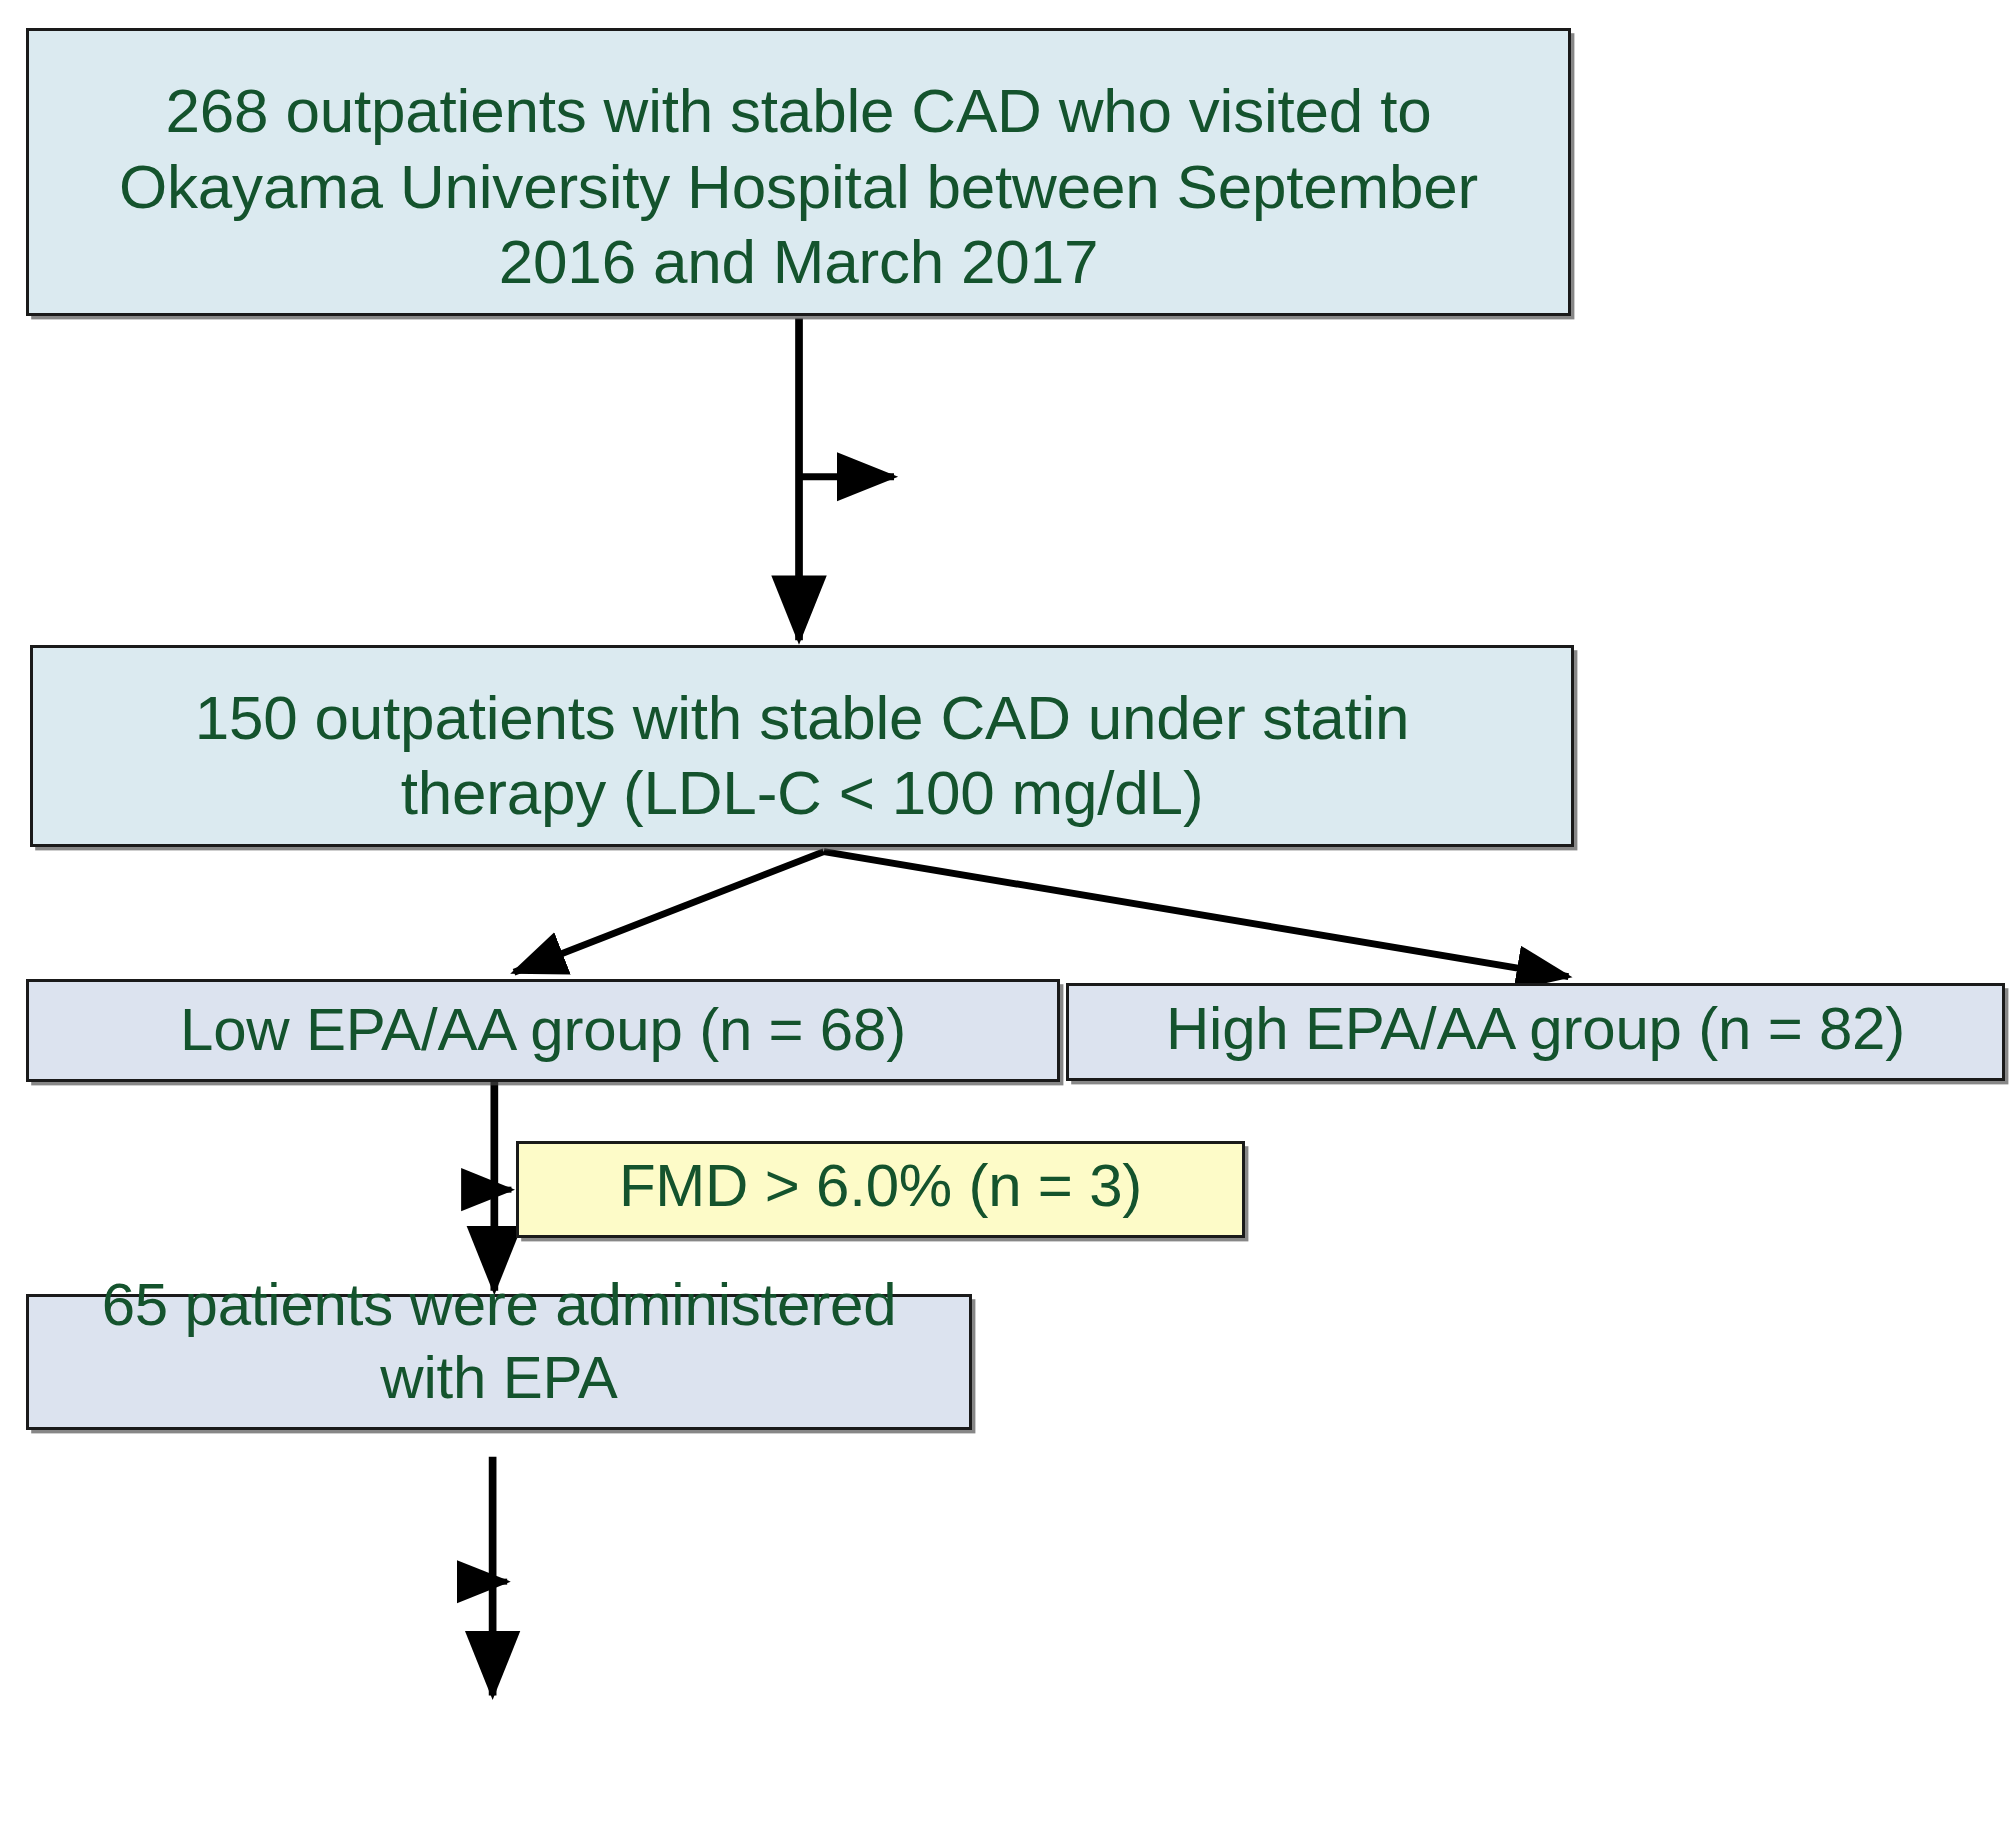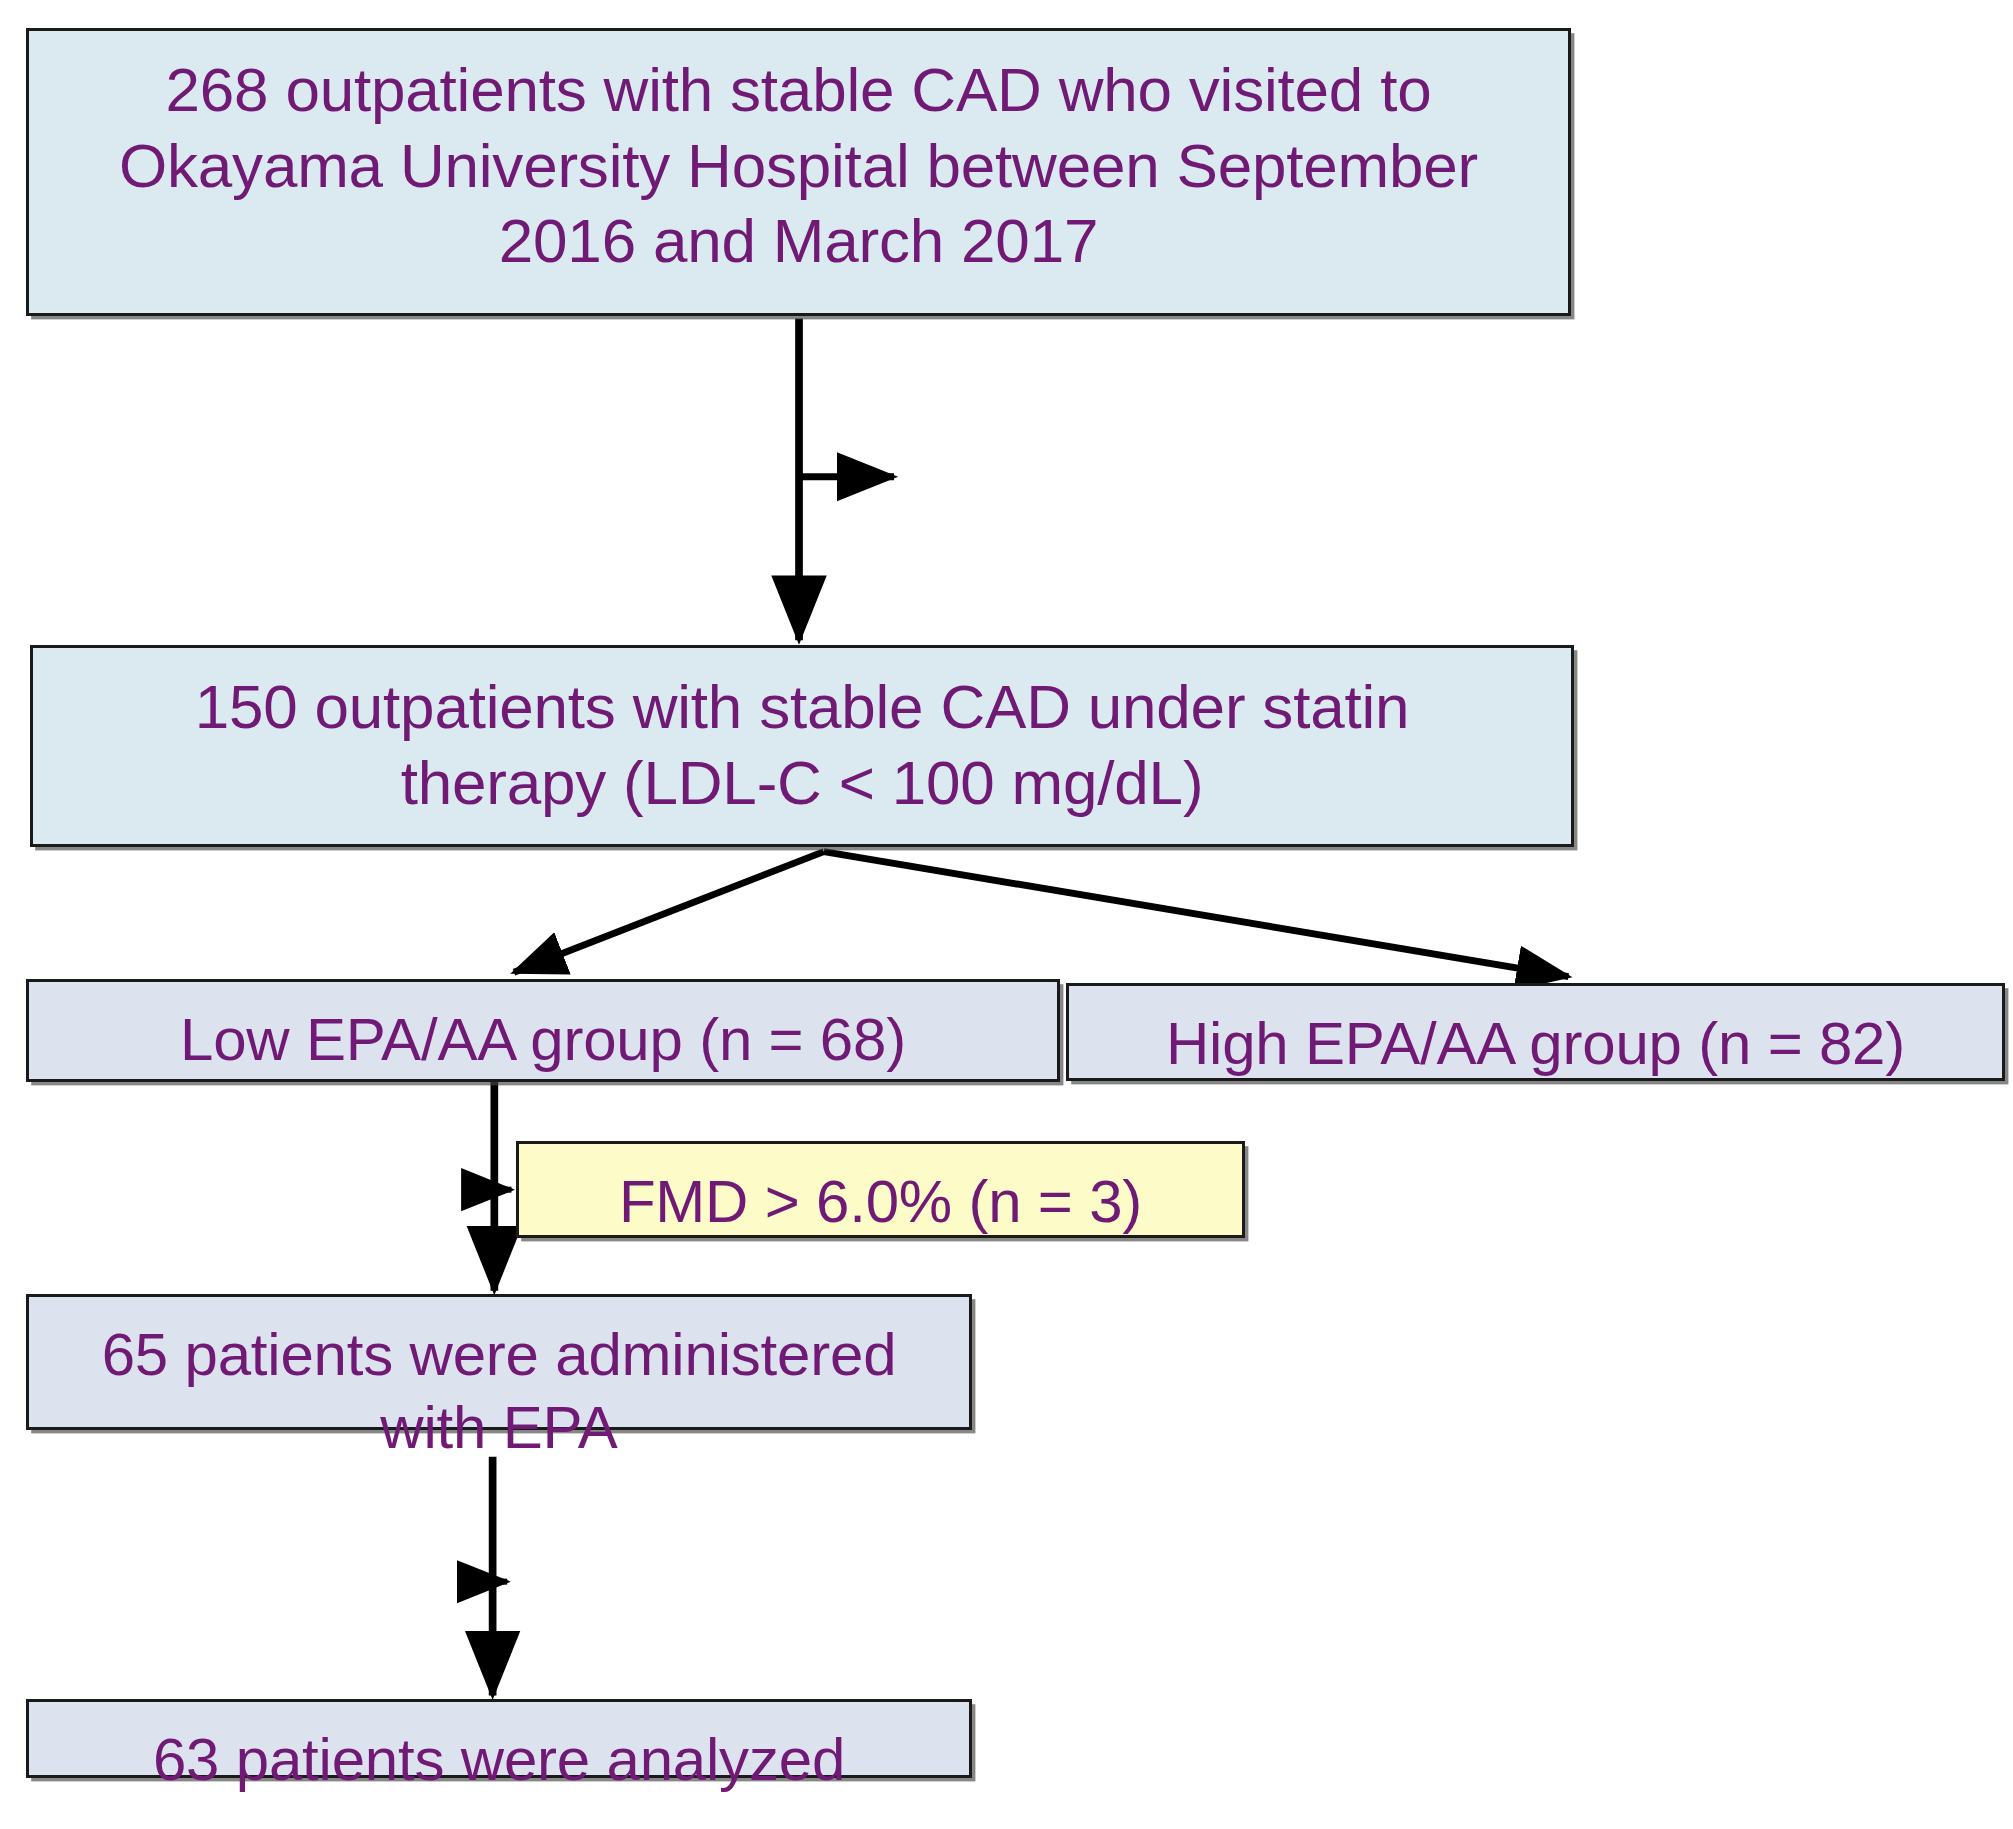--- a/index.html
+++ b/index.html
@@ -24,26 +24,26 @@
     width: 2014px;
     height: 1829px;
     pointer-events: none;
   }
   .node {
     position: absolute;
     box-sizing: border-box;
     border: 3.4px solid #1a1a1a;
     box-shadow: 4.3px 4.3px 0 -0.9px rgba(70,70,70,0.65);
     display: flex;
-    align-items: flex-start;
+    align-items: flex-end;
     justify-content: center;
     text-align: center;
-    color: #701a75;
+    color: #14532d;
     line-height: 1.22;
-    padding: 21px 12px;
+    padding: 13px 12px;
     letter-spacing: -0.2px;
   }
   .node .txt {
     width: 100%;
     white-space: pre-line;
   }
   .fill-cyan  { background: #dbeaf0; }
   .fill-steel { background: #dce3ef; }
   .fill-yellow{ background: #fdfbc8; }
 
@@ -113,18 +113,15 @@
   <div id="node-fmd-excluded" class="node fill-yellow">
     <span class="txt">FMD &gt; 6.0% (n = 3)</span>
   </div>
 
   <div id="node-administered" class="node fill-steel">
     <span class="txt">65 patients were administered
 with EPA</span>
   </div>
 
 
-  <div id="node-analyzed" class="node fill-steel">
-    <span class="txt">63 patients were analyzed</span>
-  </div>
 
 </div>
 
 
 </body></html>

